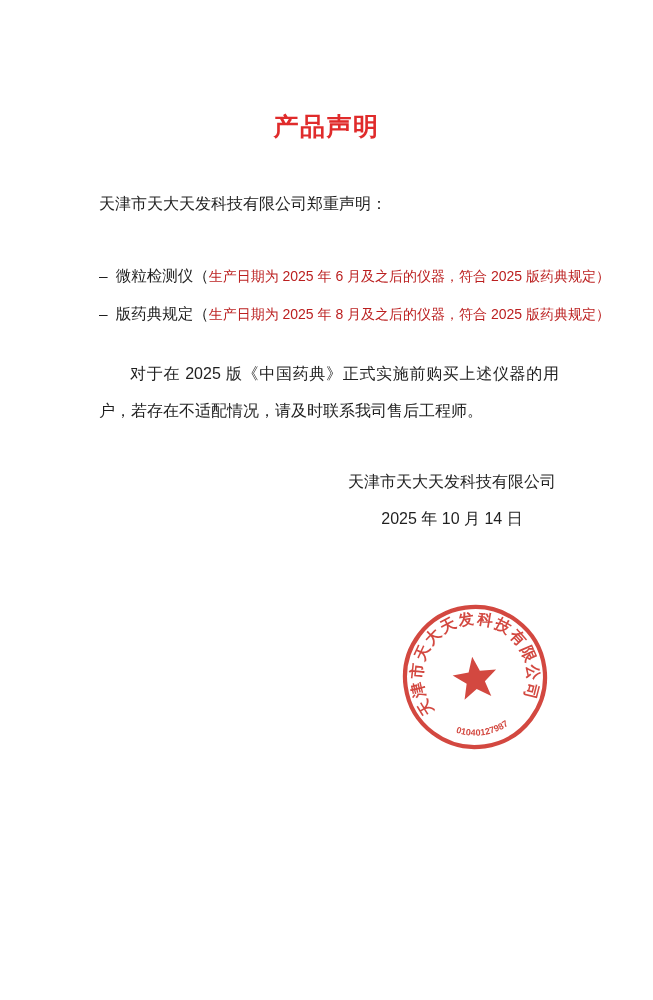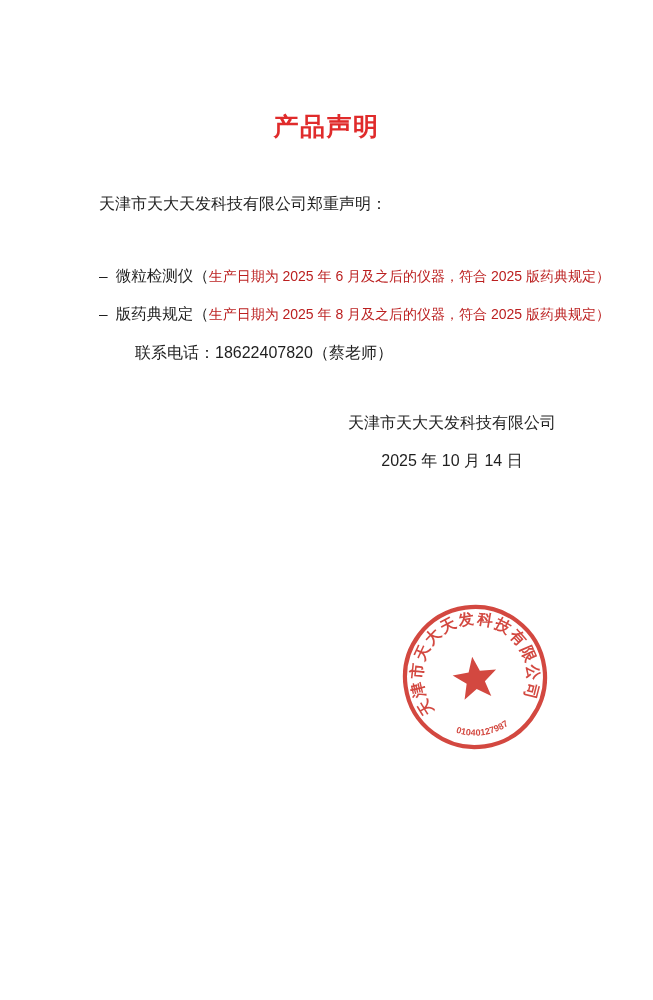--- a/index.html
+++ b/index.html
@@ -74,22 +74,22 @@
 
     <ul class="product-list">
       <li>
         <span class="item-dash">–</span><span>微粒检测仪（</span><span class="item-detail">生产日期为 2025 年 6 月及之后的仪器，符合 2025 版药典规定）</span>
       </li>
       <li>
         <span class="item-dash">–</span><span>版药典规定（</span><span class="item-detail">生产日期为 2025 年 8 月及之后的仪器，符合 2025 版药典规定）</span>
       </li>
     </ul>
 
+    <p class="para-notice">对于在 2025 版《中国药典》正式实施前购买上述仪器的用户，若存在不适配情况，请及时联系我司售后工程师。</p>
 
-    <p class="para-contact">联系电话：18622407820（蔡老师）</p>
 
     <div class="signature">
       <div class="sig-company">天津市天大天发科技有限公司</div>
       <div class="sig-date">2025 年 10 月 14 日</div>
     </div>
 
   </div>
 
   <svg class="stamp" viewBox="0 0 148 148" xmlns="http://www.w3.org/2000/svg">
     <defs>

